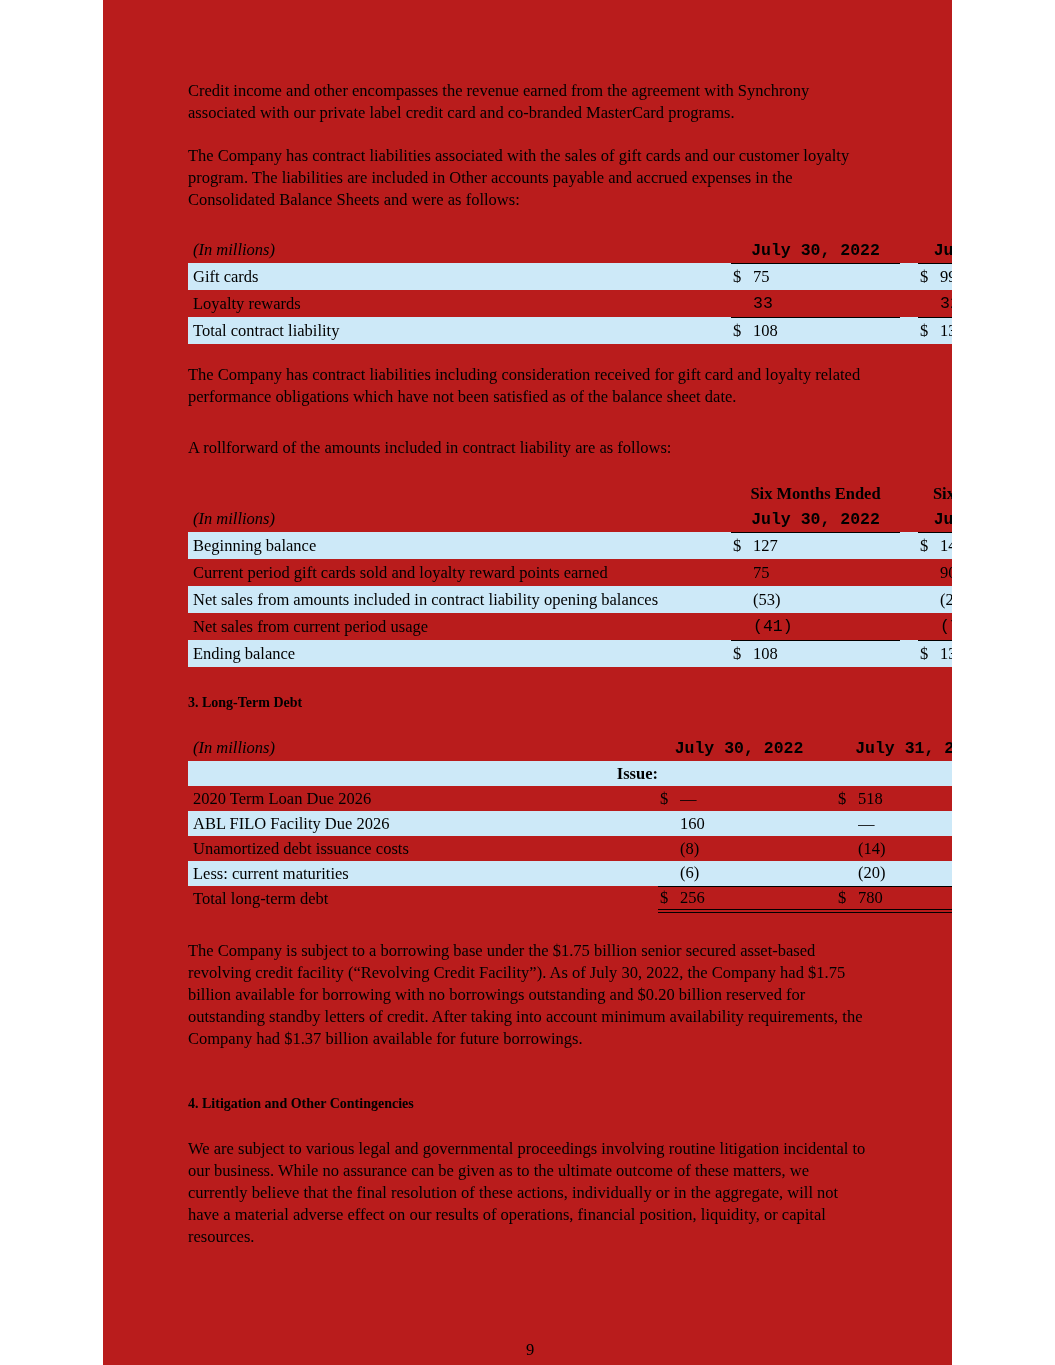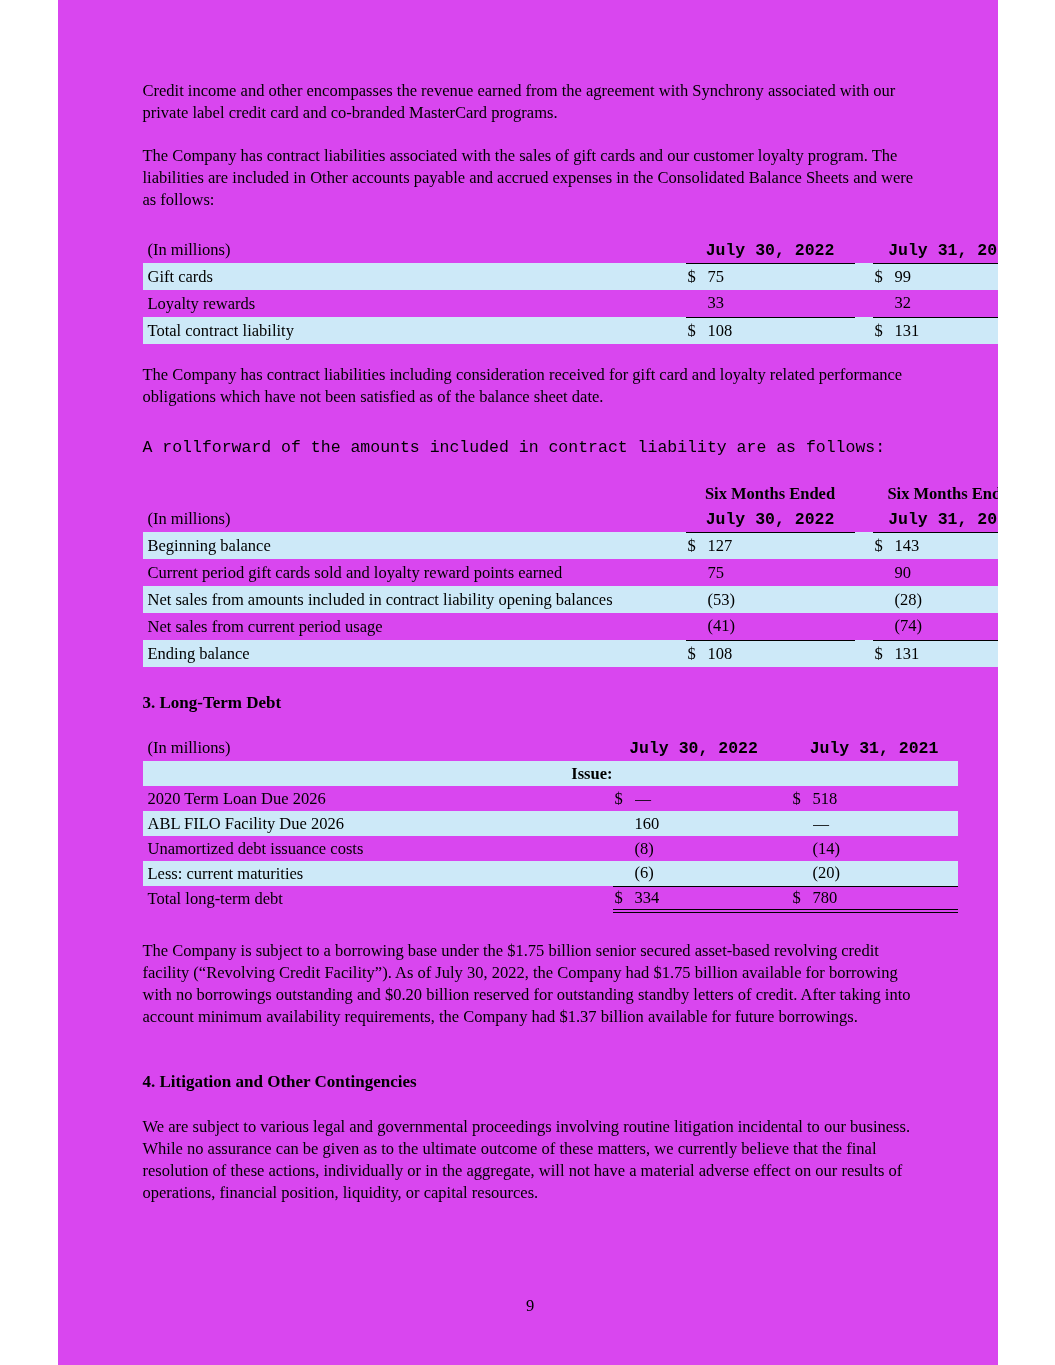--- a/index.html
+++ b/index.html
@@ -1,79 +1,79 @@
 <!DOCTYPE html>
 <html style="--row-highlight: #CDE9F8;"><head>
 <meta charset="utf-8">
 <style>
   * { margin: 0; padding: 0; box-sizing: border-box; }
   html, body { background: #ffffff; }
   .page {
     position: relative;
-    width: 940px;
+    width: 849px;
     height: 1365px;
     margin: 0 auto;
-    background: #d946ef;
+    background: #b91c1c;
     font-family: "Liberation Serif", "DejaVu Serif", serif;
     font-size: 16.5px;
     color: #000000;
     overflow: hidden;
   }
   .content {
     padding: 80px 80px 0 85px;
   }
   p.body-text {
     line-height: 22px;
     text-align: left;
   }
   .mb-p1 { margin-bottom: 21px; }
   .mb-p2 { margin-bottom: 26px; }
   .mb-t1 { margin-bottom: 20px; }
   .mb-p3 { margin-bottom: 29px; }
-  .mb-p4 { margin-bottom: 21px; font-family: Liberation Mono, monospace; }
+  .mb-p4 { margin-bottom: 21px; }
   .mb-t2 { margin-bottom: 25px; }
   .mb-h3 { margin-bottom: 21px; }
   .mb-t3 { margin-bottom: 27px; }
   .mb-p5 { margin-bottom: 43px; }
   .mb-h4 { margin-bottom: 23px; }
   .mb-p6 { margin-bottom: 0; }
   h2.section-heading {
-    font-size: 17px;
+    font-size: 14px;
     font-weight: bold;
     line-height: 22px;
   }
   table.fin-table {
     border-collapse: collapse;
     table-layout: fixed;
   }
   table.t890 { width: 890px; }
   table.t815 { width: 815px; }
   table.fin-table td {
     vertical-align: middle;
     font-size: 16.5px;
     overflow: hidden;
     white-space: nowrap;
   }
   tr.data-row td { height: 27px; }
   table.t815 tr.data-row td { height: 25px; }
   tr.hdr td { height: 26px; vertical-align: bottom; padding-bottom: 3px; }
   tr.hdr-top td { height: 26px; vertical-align: bottom; padding-bottom: 2px; }
   td.lbl { padding-left: 5px; }
-  td.units { padding-left: 5px; }
+  td.units { padding-left: 5px; font-style: italic; }
   td.d { padding-left: 2px; text-align: left; }
   td.v { padding-right: 7px; text-align: left; }
   table.t815 td.v { padding-right: 6px; }
   td.date-hdr { font-weight: bold; text-align: center; font-family: Liberation Mono, monospace; }
   td.period-hdr { font-weight: bold; text-align: center; }
   td.bold { font-weight: bold; text-align: right; }
   tr.blue td { background: var(--row-highlight, #CDE9F8); }
   
   td.u { border-bottom: 1.7px solid #000; }
   
-  tr.rule-cols td.d, tr.rule-cols td.v { border-bottom: 1.7px solid #000; }
+  tr.rule-cols td.d, tr.rule-cols td.v { border-bottom: 1.7px solid #000; font-family: Liberation Mono, monospace; }
   
   tr.rule-full td.d, tr.rule-full td.v, tr.rule-full td.gapc { border-bottom: 1.7px solid #000; }
   tr.rule-dbl td.d, tr.rule-dbl td.v, tr.rule-dbl td.gapc { border-bottom: 4px double #000; }
   .page-number {
     text-align: center;
     margin-top: 92px;
     font-size: 16.5px;
   }
 </style>
 </head>
@@ -252,21 +252,21 @@
         <td class="lbl">Less: current maturities</td>
         <td class="d"></td>
         <td class="v">(6)</td>
         <td class="gapc"></td>
         <td class="d"></td>
         <td class="v">(20)</td>
       </tr>
       <tr class="data-row rule-dbl">
         <td class="lbl">Total long-term debt</td>
         <td class="d">$</td>
-        <td class="v">334</td>
+        <td class="v">256</td>
         <td class="gapc"></td>
         <td class="d">$</td>
         <td class="v">780</td>
       </tr>
     </tbody>
       </table>
 
     <p class="body-text mb-p5">The Company is subject to a borrowing base under the $1.75 billion senior secured asset-based revolving credit facility (“Revolving Credit Facility”).  As of July 30, 2022, the Company had $1.75 billion available for borrowing with no borrowings outstanding and $0.20 billion reserved for outstanding standby letters of credit.  After taking into account minimum availability requirements, the Company had $1.37 billion available for future borrowings.</p>
 
     <h2 class="section-heading mb-h4">4. Litigation and Other Contingencies</h2>

